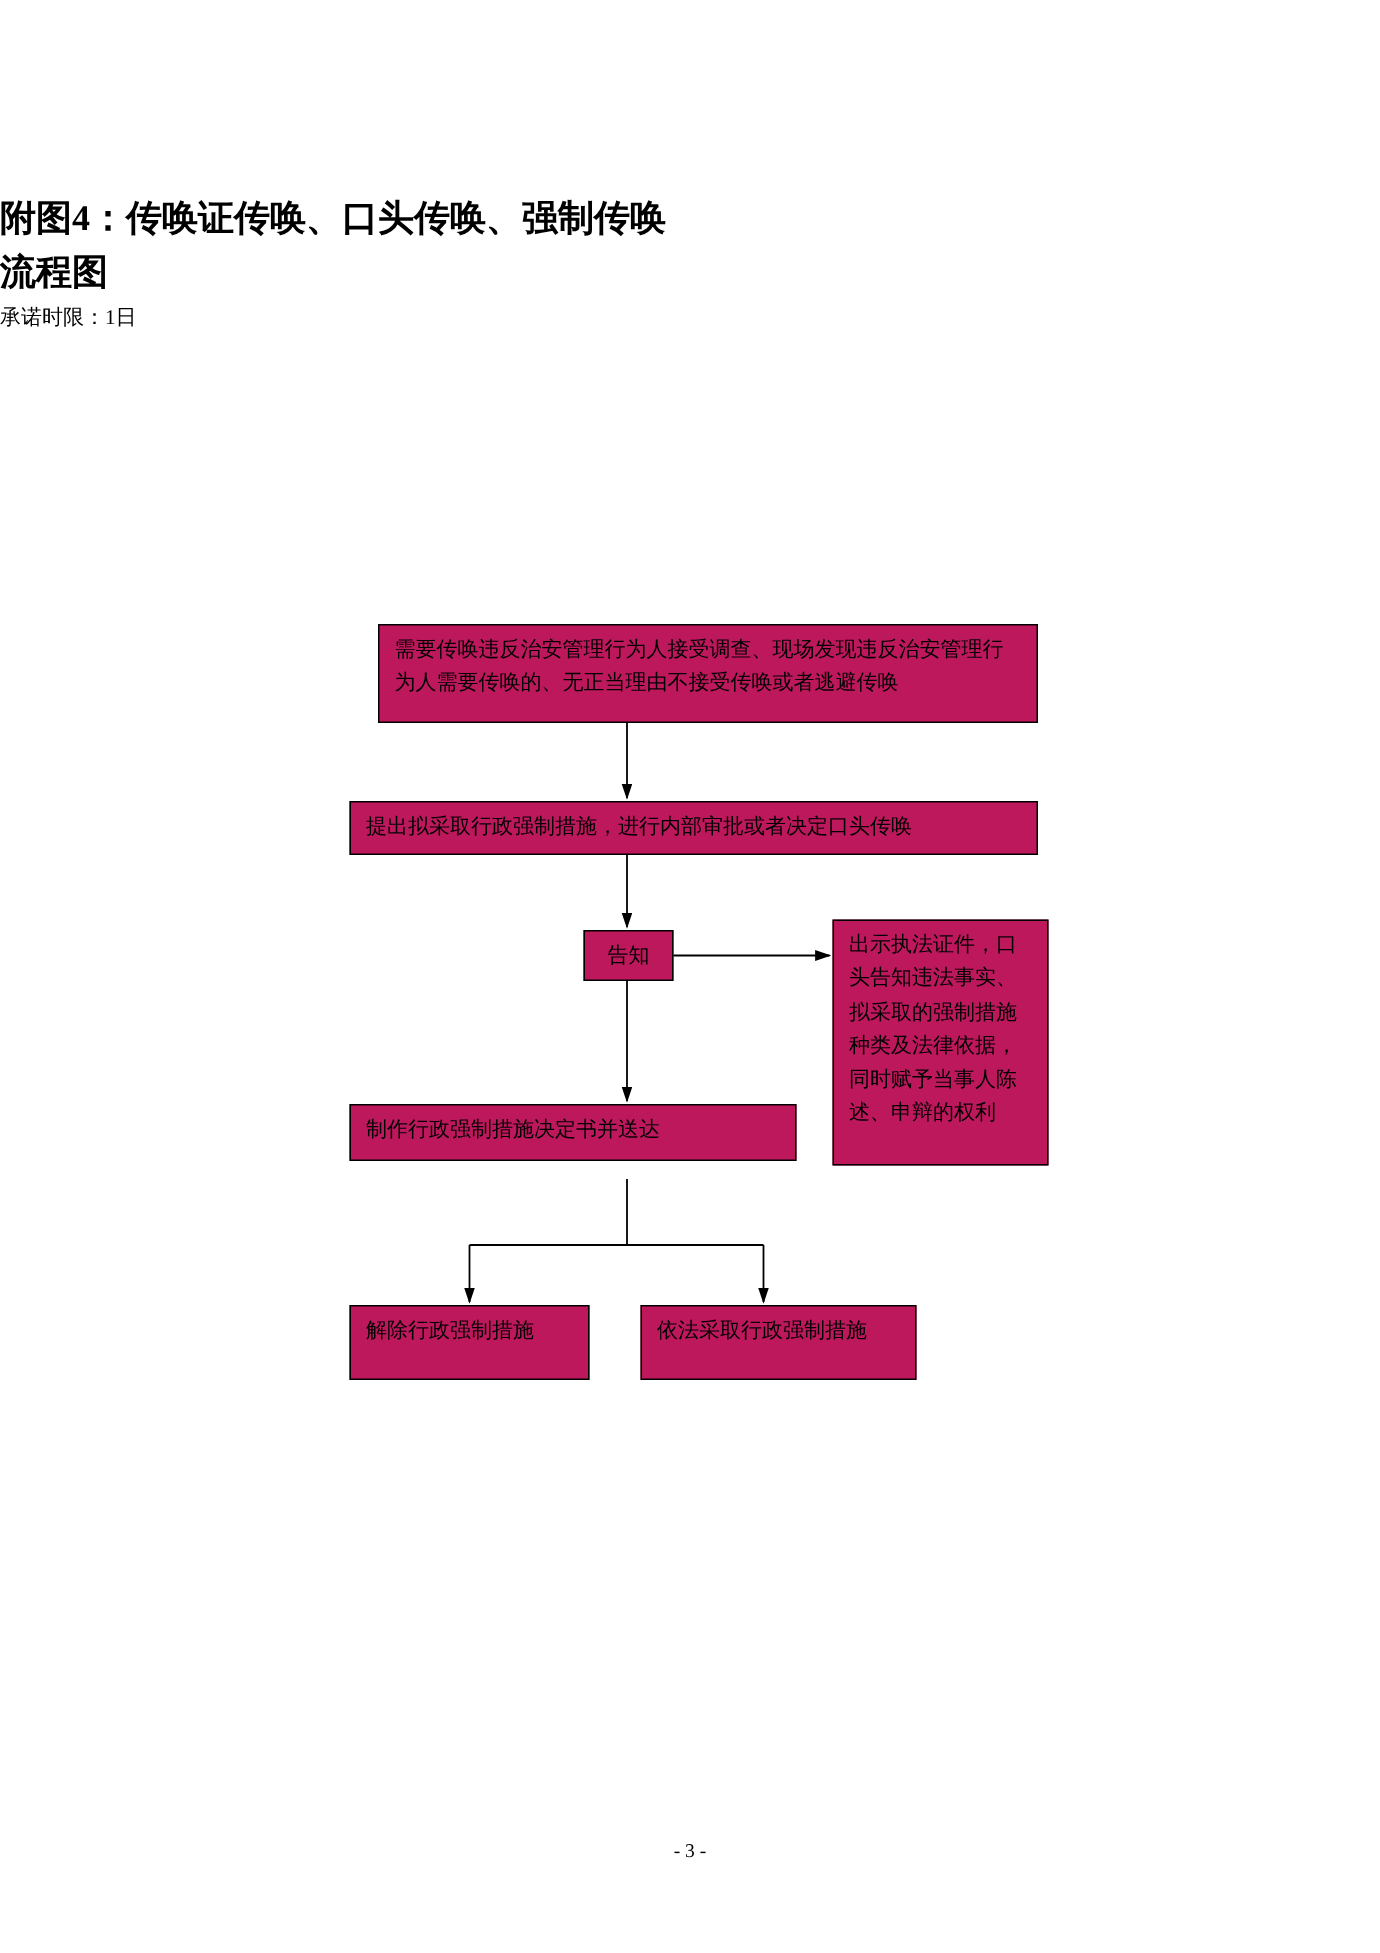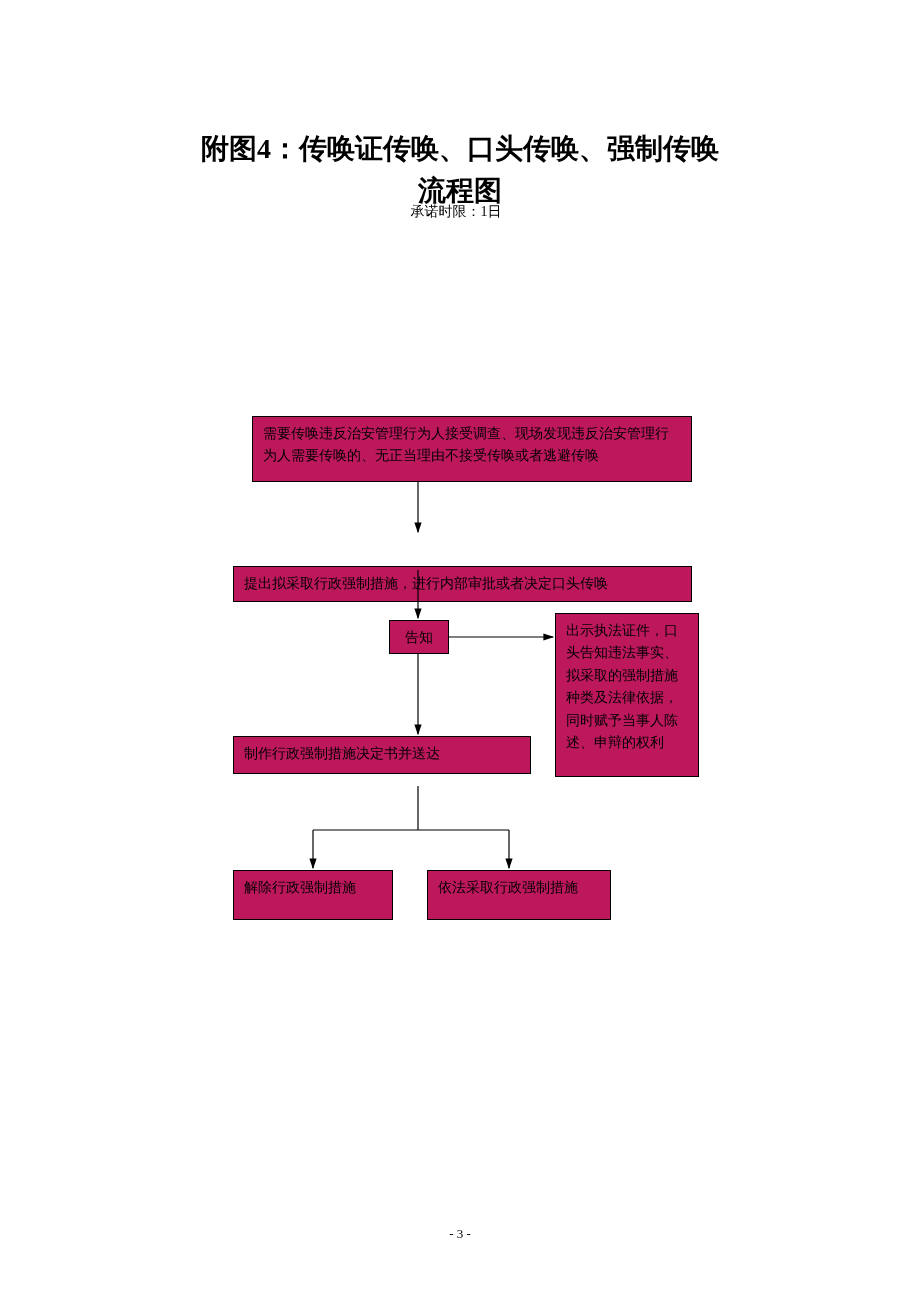--- a/index.html
+++ b/index.html
@@ -9,31 +9,31 @@
       background: #fff;
       font-family: "SimSun", "宋体", serif;
       color: #000;
       position: relative;
     }
     .title {
       position: absolute;
       top: 128px;
       left: 0;
       width: 920px;
-      text-align: center;
-      font-size: 28px;
+      text-align: left;
+      font-size: 24px;
       font-weight: bold;
       line-height: 1.5;
     }
     .subtitle {
       position: absolute;
       top: 203px;
       left: 0;
       width: 912px;
-      text-align: center;
+      text-align: left;
       font-size: 14px;
     }
     .box {
       position: absolute;
       border: 1px solid #000;
       font-size: 14px;
       line-height: 1.6;
       padding: 6px 10px;
       background: #be185d;
     }
@@ -58,21 +58,21 @@
 <div class="title">
   <span>附图4：传唤证传唤、口头传唤、强制传唤</span><br>
   <span>流程图</span>
 </div>
 <div class="subtitle">承诺时限：1日</div>
 
 <div class="box" style="left:252px; top:416px; width:440px; height:66px;">
   <span>需要传唤违反治安管理行为人接受调查、现场发现违反治安管理行为人需要传唤的、无正当理由不接受传唤或者逃避传唤</span>
 </div>
 
-<div class="box" style="left:233px; top:566px; width:459px; height:36px;">
+<div class="box" style="left:233px; top:534px; width:459px; height:36px;">
   <span>提出拟采取行政强制措施，进行内部审批或者决定口头传唤</span>
 </div>
 
 <div class="box" style="left:389px; top:620px; width:60px; height:34px; text-align:center;">
   <span>告知</span>
 </div>
 
 <div class="box" style="left:555px; top:613px; width:144px; height:164px;">
   <span>出示执法证件，口头告知违法事实、拟采取的强制措施种类及法律依据，同时赋予当事人陈述、申辩的权利</span>
 </div>

